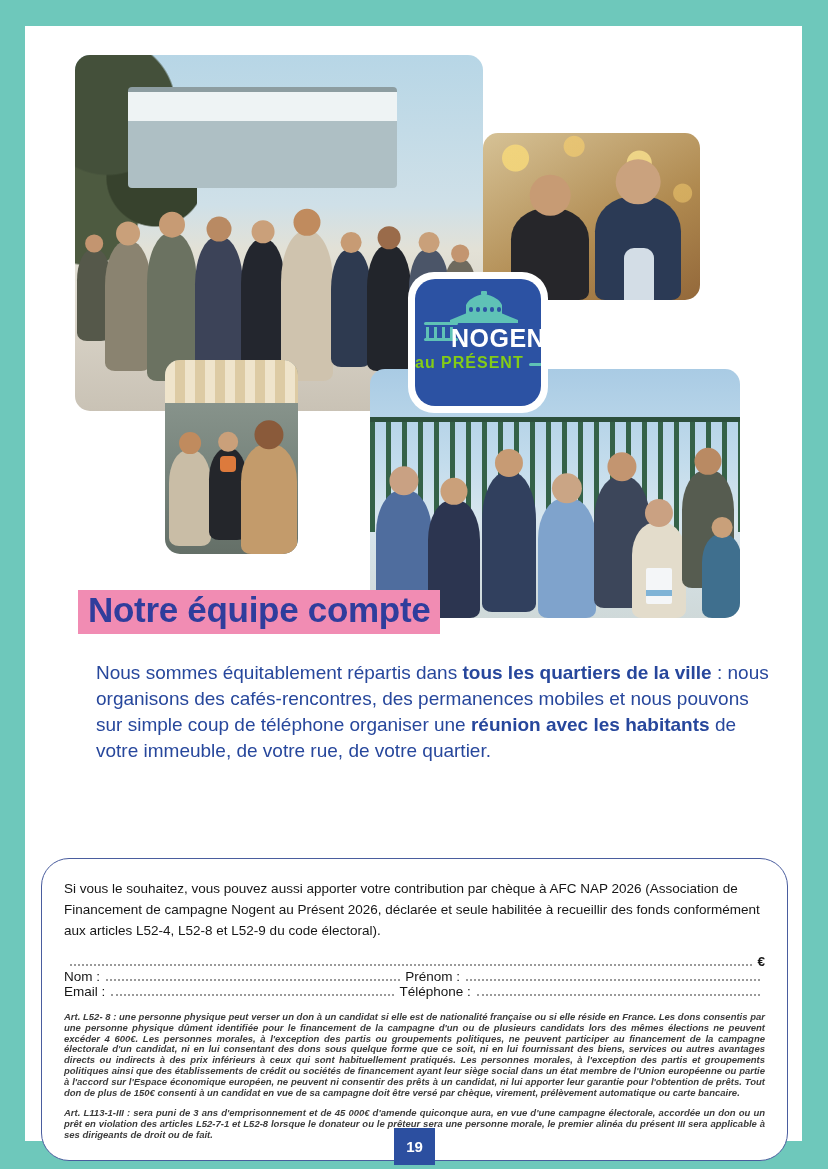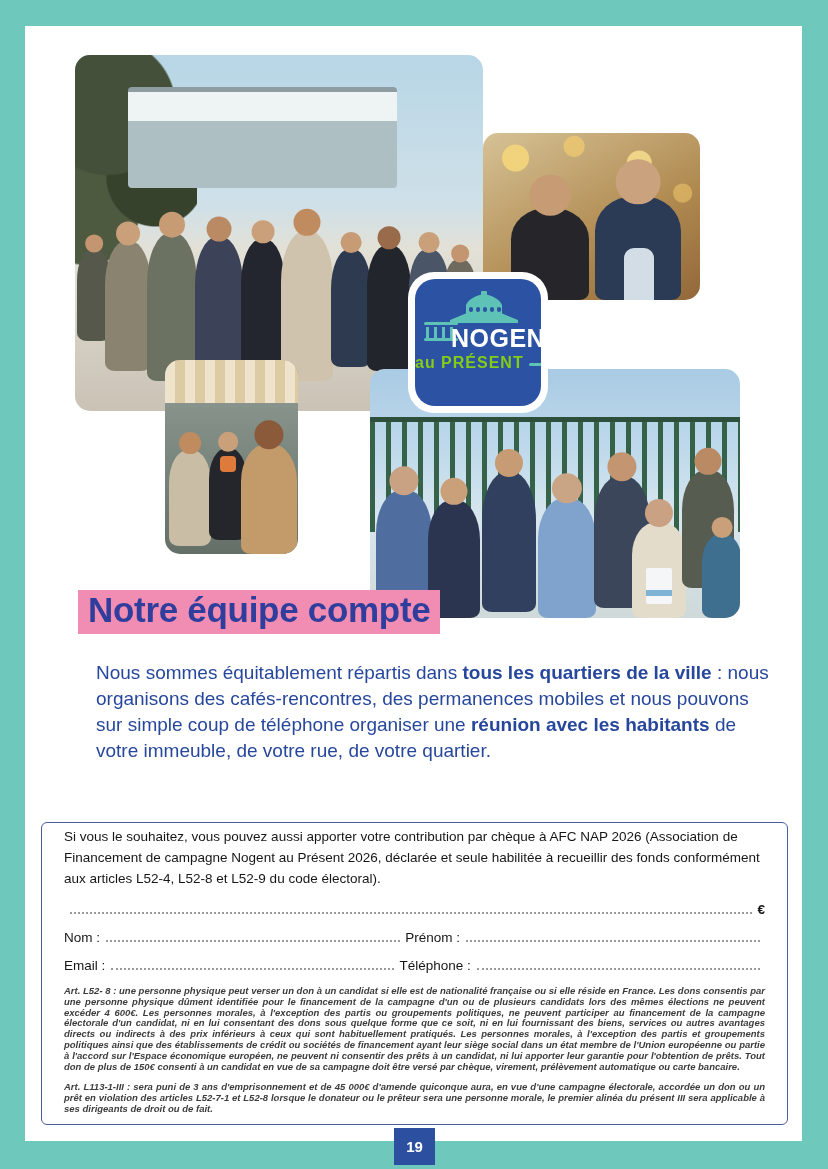--- a/index.html
+++ b/index.html
@@ -57,24 +57,24 @@
 
   
   .headline{position:absolute;left:53px;top:564px;z-index:5;}
   .hl{display:table;background:#F18CB3;color:#2F3D9C;font-weight:800;font-size:35px;
     line-height:1.02;letter-spacing:-.3px;padding:2px 10px 6px;margin-bottom:2px;}
   .intro{position:absolute;left:71px;top:634px;width:678px;margin:0;
     color:#27479C;font-size:19px;line-height:26px;font-weight:500;}
   .intro b{font-weight:800;}
 
   
-  .formbox{position:absolute;left:16px;top:796px;width:747px;height:303px;box-sizing:border-box;
-    border:1.6px solid #4A5D9E;border-radius:6px;background:#fff;padding:3px 22px;color:#161616;}
+  .formbox{position:absolute;left:16px;top:832px;width:747px;height:303px;box-sizing:border-box;
+    border:1.6px solid #4A5D9E;border-radius:28px;background:#fff;padding:19px 22px;color:#161616;}
   .f-intro{margin:0;font-size:13.5px;line-height:21px;font-weight:500;}
-  .row{display:flex;align-items:flex-end;font-size:13.5px;font-weight:500;margin-top:13px;}
+  .row{display:flex;align-items:flex-end;font-size:13.5px;font-weight:500;margin-top:0;}
   .row.certify{margin-top:13px;}
   .dots{flex:1;border-bottom:2px dotted #9A9A9A;margin:0 5px 3px 6px;height:0;}
   .lbl{white-space:nowrap;}
   .euro{font-weight:700;}
   .legal{font-size:9.5px;line-height:10.8px;font-style:italic;color:#3C3C3C;
     text-align:justify;margin:13px 0 0;font-weight:700;}
   .legal + .legal{margin-top:10px;}
 
   
   .pagenum{position:absolute;left:394px;top:1128px;width:41px;height:37px;background:#2C4FA0;

